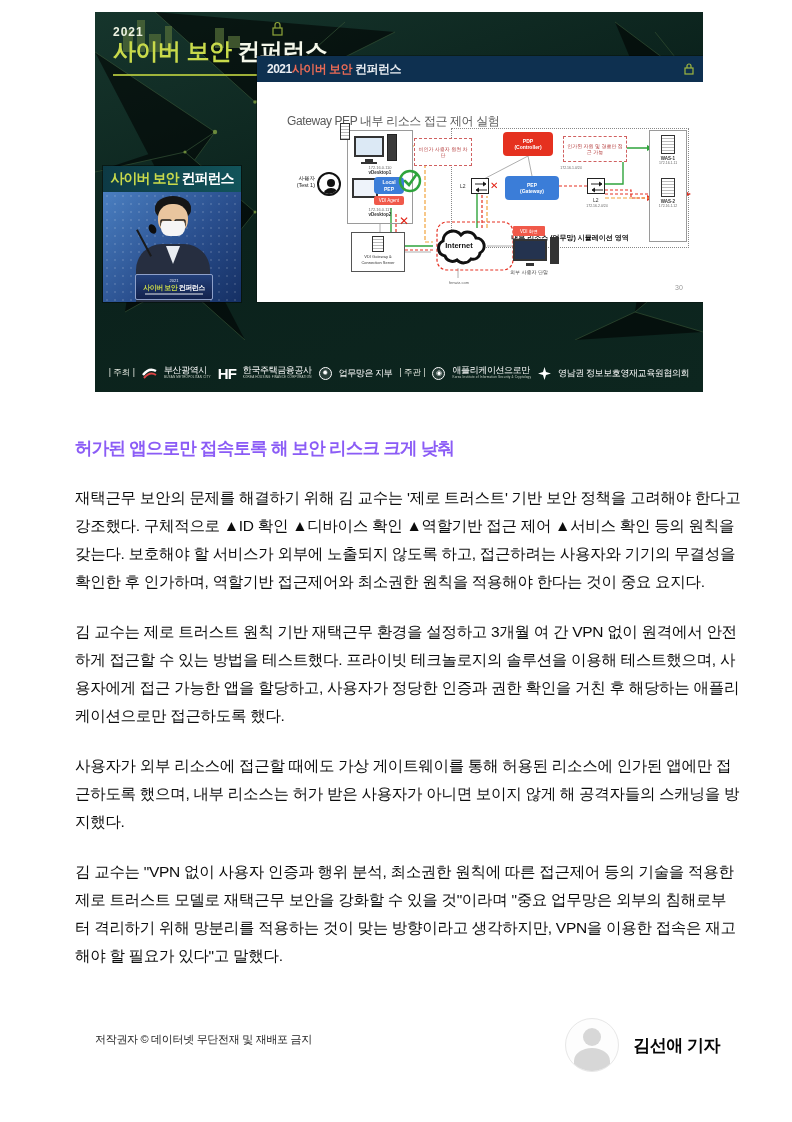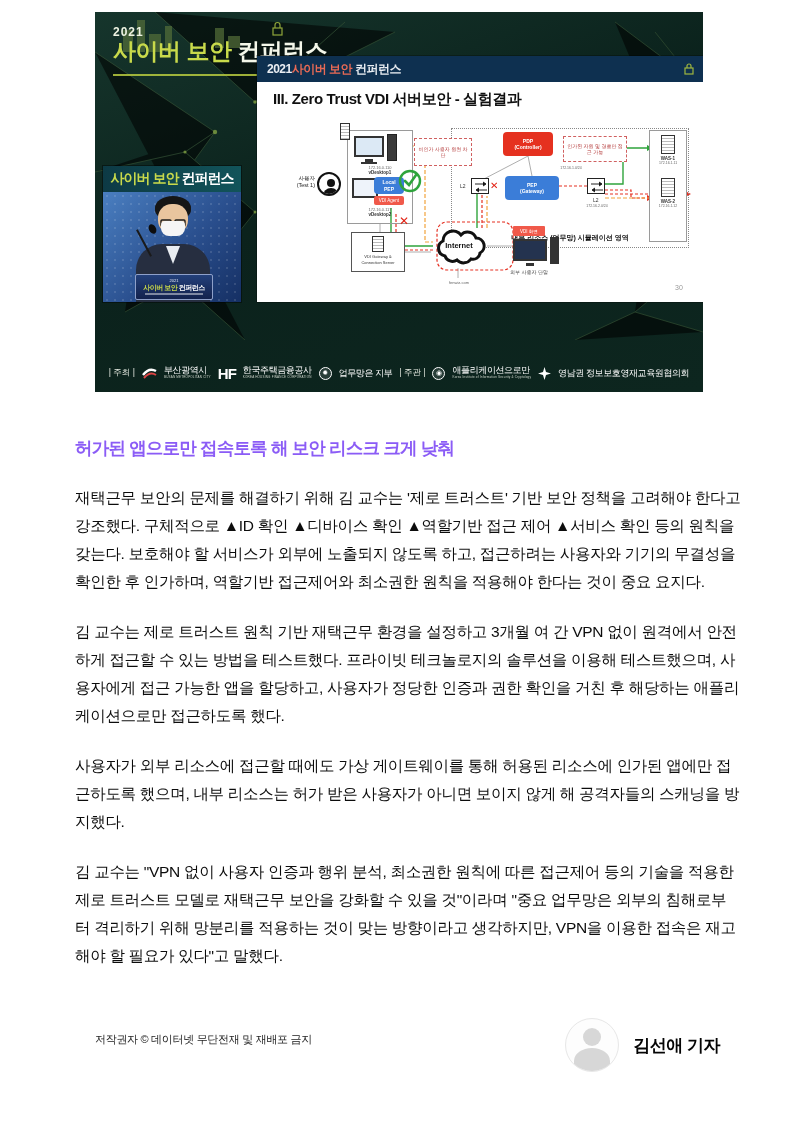--- a/index.html
+++ b/index.html
@@ -121,21 +121,21 @@
     <div class="slide">
       <div class="slide-hd">
         <span class="t y">2021</span>
         <span class="t a">사이버 보안</span>
         <span class="t r" style="margin-left:3px">컨퍼런스</span>
         <svg width="12" height="14" viewBox="0 0 12 14" style="margin-left:auto">
           <rect x="2" y="6" width="8" height="6" fill="none" stroke="#9fb63f" stroke-width="1.2"></rect>
           <path d="M4,6 v-2 a2,2 0 0 1 4,0 v2" fill="none" stroke="#9fb63f" stroke-width="1.2"></path>
         </svg>
       </div>
-      <div class="slide-title">III. Zero Trust VDI 서버보안 - 실험결과</div>
+      <div class="slide-sub">Gateway PEP 내부 리소스 접근 제어 실험</div>
 
       <div class="dg">
 
         <svg class="abs" style="left:0;top:0" width="448" height="246" viewBox="0 0 448 246">
           <g stroke="#999" stroke-width="0.8" fill="none">
             <path d="M271,100 L225,124"></path>
               <path d="M271,100 L275,120"></path>
             <path d="M123,168 V176"></path>
               <path d="M148,196 H174"></path>
             <path d="M230,190 H256"></path>

